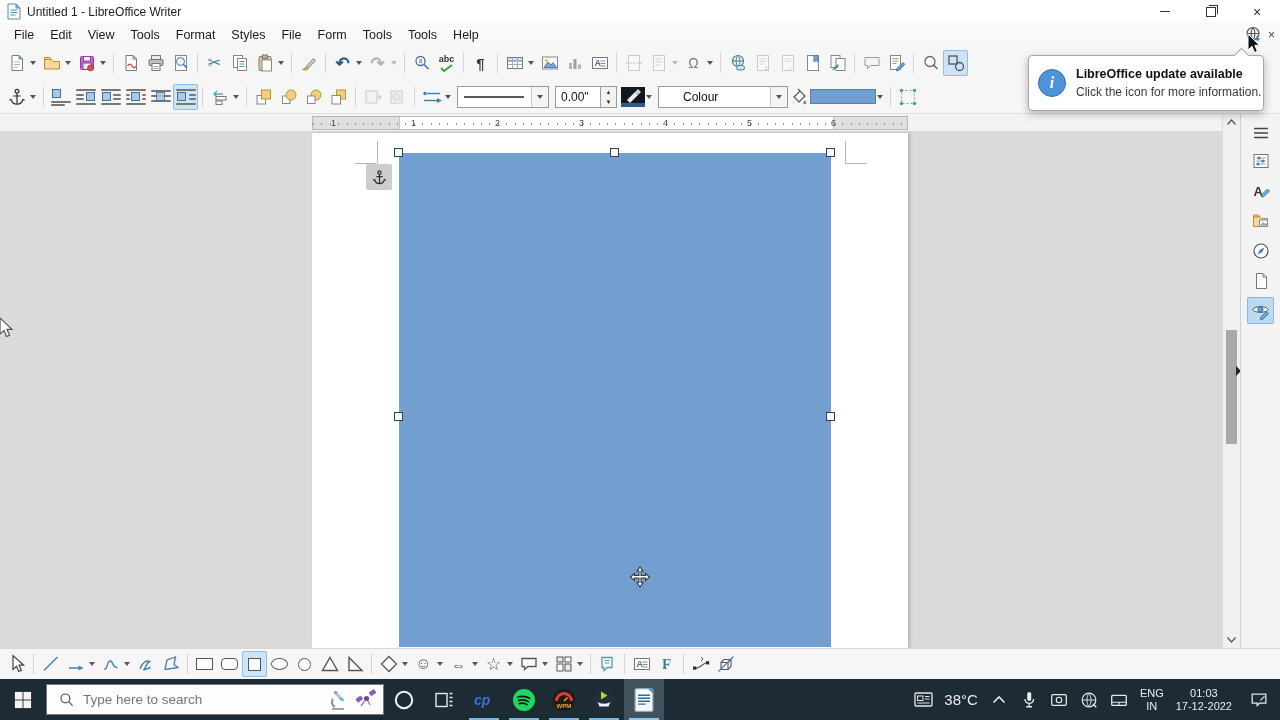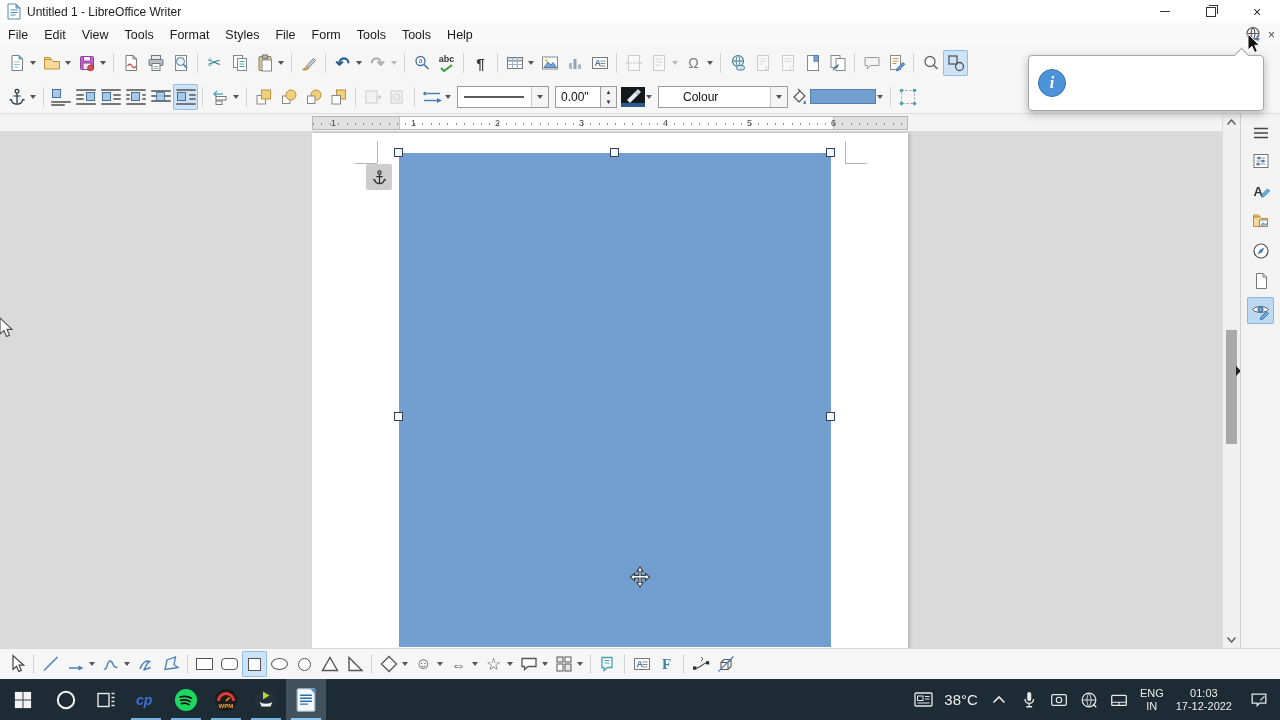--- a/index.html
+++ b/index.html
@@ -11,21 +11,21 @@
             display:flex;align-items:center;font-size:12px;color:#1c1c1c}
   #titlebar .docicon{margin:0 6px 0 7px}
   .winbtns{margin-left:auto;display:flex;height:100%}
   .winbtn{width:46px;height:100%;display:flex;align-items:center;justify-content:center;color:#333}
   .min-glyph{width:10px;height:1px;background:#333}
   .rest-glyph{width:8px;height:8px;border:1px solid #333;position:relative;background:#fff}
   .rest-glyph::before{content:"";position:absolute;left:2px;top:-3px;width:8px;height:8px;border:1px solid #333;border-bottom:none;border-left:none}
   .close-glyph{font-size:14px;line-height:1}
   
   #menubar{position:absolute;left:0;top:23px;width:1280px;height:23px;background:#f9f9f9;
-           display:flex;align-items:center;font-size:12.5px;color:#1a1a1a;box-sizing:border-box}
+           display:flex;align-items:center;font-size:12.5px;color:#1a1a1a;padding-left:6px;box-sizing:border-box}
   .menu{padding:3px 8px;border-radius:2px}
   #menubar .mright{margin-left:auto;display:flex;align-items:center;gap:6px;padding-right:5px}
   
   .tb{position:absolute;left:0;width:1280px;background:#f6f6f6;display:flex;align-items:center;
       box-sizing:border-box;padding-left:4px}
   #tb1{top:46px;height:34px}
   #tb2{top:80px;height:34px;border-bottom:1px solid #dedede}
   .btn{height:26px;min-width:25px;display:flex;align-items:center;justify-content:center;border-radius:2px;position:relative;flex:none}
   .car{width:0;height:0;border-left:3.5px solid transparent;border-right:3.5px solid transparent;border-top:4px solid #555;margin:0 3px 0 1px;flex:none}
   .sep{width:1px;height:20px;background:#d2d2d2;margin:0 4px;flex:none}
@@ -764,20 +764,40 @@
 
 <div id="taskbar">
   <span id="startbtn">
     <svg width="18" height="18" viewBox="0 0 20 20">
         <rect x="1" y="1" width="8.5" height="8.5" fill="#f2f2f2"></rect>
         <rect x="10.5" y="1" width="8.5" height="8.5" fill="#f2f2f2"></rect>
         <rect x="1" y="10.5" width="8.5" height="8.5" fill="#f2f2f2"></rect>
         <rect x="10.5" y="10.5" width="8.5" height="8.5" fill="#f2f2f2"></rect>
       </svg>
   </span>
+  <div id="tsearch">
+    <svg width="16" height="16" viewBox="0 0 20 20">
+        <circle cx="8" cy="8" r="5.5" fill="none" stroke="#555" stroke-width="1.5"></circle>
+        <path d="M12.2 12.2l4.8 4.8" stroke="#555" stroke-width="1.5"></path>
+      </svg>
+    <input type="text" placeholder="Type here to search" style="">
+    <svg width="22" height="24" viewBox="0 0 22 24">
+        <path d="M5 21h12" stroke="#9aa7b0" stroke-width="2"></path>
+        <path d="M8 19c-3-1.5-4-5.5-2-8" fill="none" stroke="#8a97a2" stroke-width="2.2"></path>
+        <path d="M9 5l5 6" stroke="#b7c1c9" stroke-width="3"></path>
+        <path d="M13 10l3.5 2.5" stroke="#57b7d8" stroke-width="2.4"></path>
+        <circle cx="8.5" cy="4.5" r="1.6" fill="#8a97a2"></circle>
+      </svg>
+    <svg width="24" height="24" viewBox="0 0 24 24">
+        <rect x="1" y="9" width="6.5" height="4.5" rx="1" transform="rotate(-35 4 11)" fill="#8e5bb8"></rect>
+        <rect x="14.5" y="2.5" width="6.5" height="4.5" rx="1" transform="rotate(-35 17.5 5)" fill="#8e5bb8"></rect>
+        <circle cx="11.5" cy="10.5" r="2.6" fill="#6d4496"></circle>
+        <path d="M9.5 13l-3.5 5M13 13l2 4" stroke="#a07cc4" stroke-width="1.4"></path>
+      </svg>
+  </div>
   <span class="tbtn">
       <svg width="22" height="22" viewBox="0 0 22 22">
         <circle cx="11" cy="11" r="8.2" fill="none" stroke="#f2f2f2" stroke-width="2"></circle>
       </svg>
     </span>
   <span class="tbtn">
       <svg width="20" height="20" viewBox="0 0 20 20">
         <rect x="2" y="3.5" width="11" height="13" fill="none" stroke="#e8e8e8" stroke-width="1.4"></rect>
         <path d="M15.5 3.5h3M15.5 7.5h3M15.5 11.5h3M15.5 15.5h3" stroke="#e8e8e8" stroke-width="1.4"></path>
       </svg>
@@ -872,16 +892,20 @@
         <svg width="20" height="20" viewBox="0 0 22 22">
           <path d="M3.5 4.5h15v10h-7l-2.5 2.5V14.5h-5.5z" fill="none" stroke="#e8e8e8" stroke-width="1.4"></path>
           <path d="M12.5 11.5l4.5-4.5" stroke="#e8e8e8" stroke-width="1.3"></path>
         </svg>
       </span>
   </div>
 </div>
 
 <div id="notif">
   <span class="info">i</span>
+  <span>
+    <div class="ntitle">LibreOffice update available</div>
+    <div class="nmsg">Click the icon for more information.</div>
+  </span>
 </div>
 <svg class="cursor" style="left:1244px;top:33px" width="18" height="24" viewBox="0 0 18 24">
   <path d="M4 1v16l4-3.7 2.6 6.2 2.8-1.2-2.6-6H15.5z" fill="#111" stroke="#fff" stroke-width="1"></path>
 </svg>
 
 </body></html>

